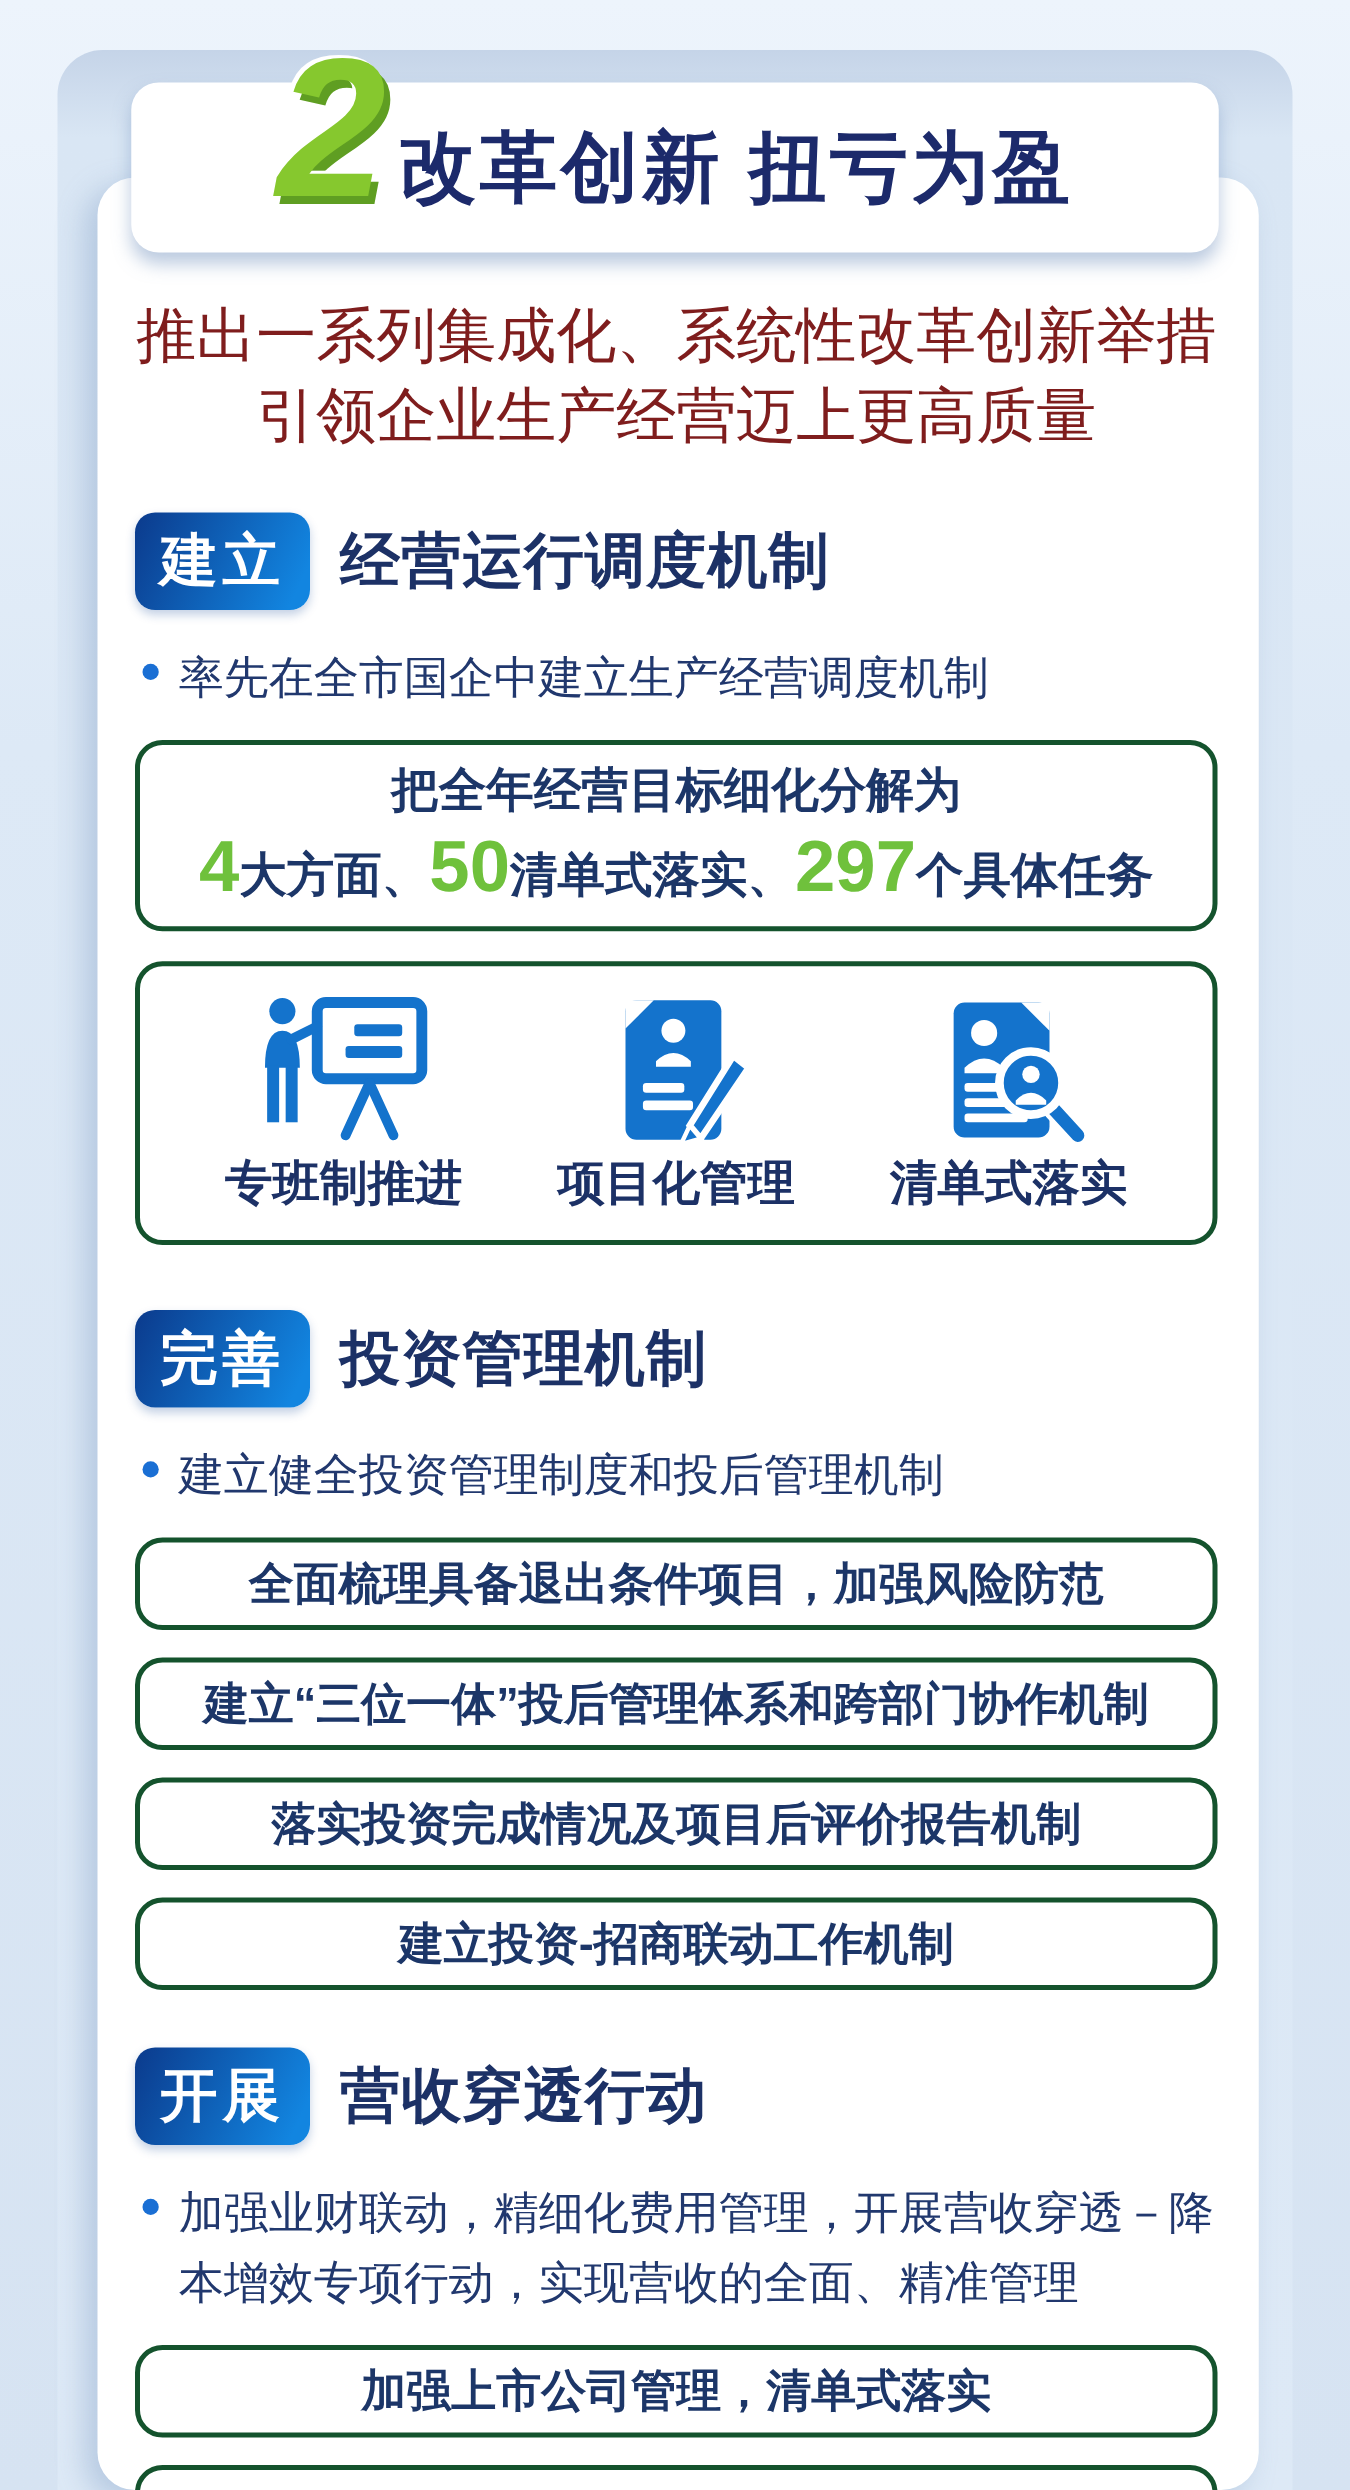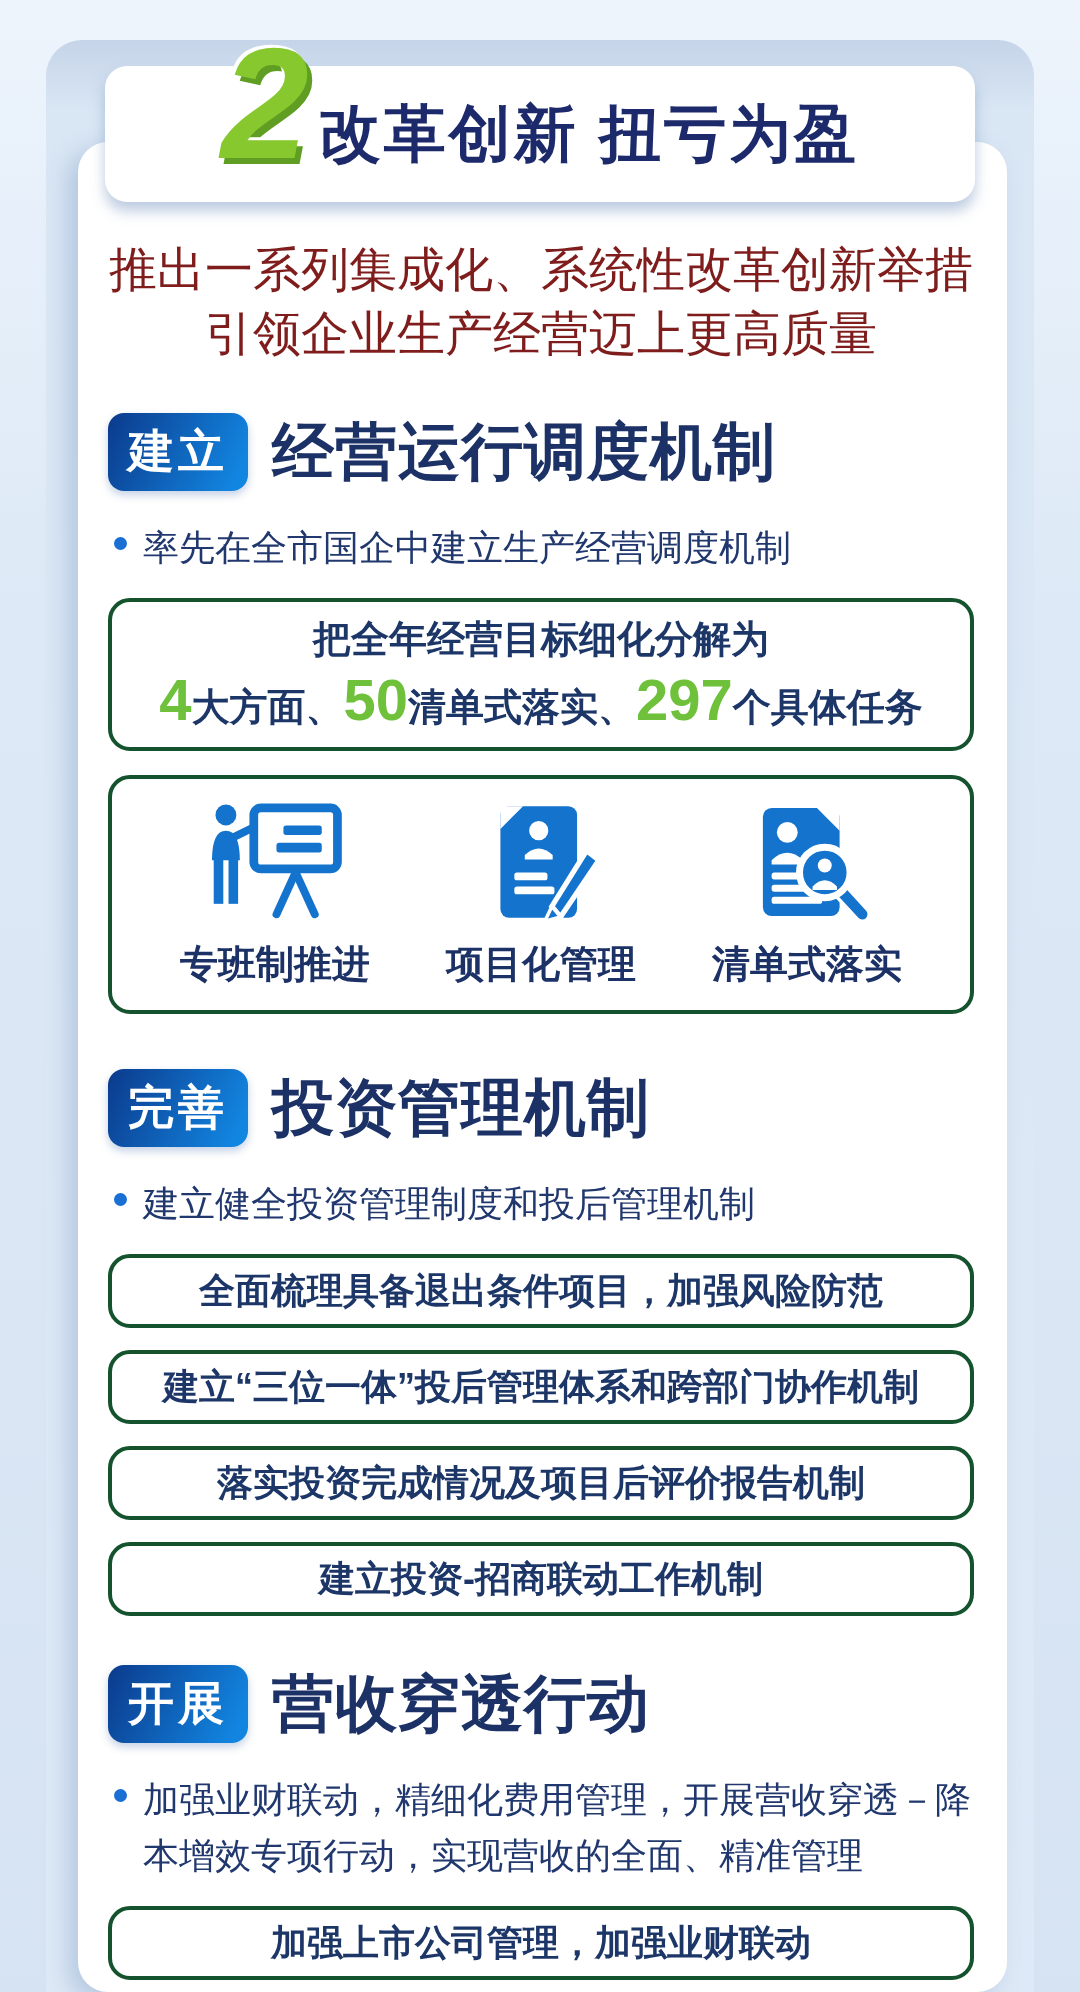--- a/index.html
+++ b/index.html
@@ -41,38 +41,38 @@
   .sec-head{display:flex;align-items:center;margin-top:44px;}
   .sec-head.later{margin-top:52px;}
   .sec-head.last{margin-top:46px;}
   .badge{
     width:140px;height:78px;border-radius:16px;flex:none;
     background:linear-gradient(115deg,#0b3a8c 0%,#1285e0 90%);
     color:#fff;font-size:46px;font-weight:700;letter-spacing:4px;
     display:flex;align-items:center;justify-content:center;
     box-shadow:0 4px 8px rgba(20,70,150,.25);
   }
-  .sec-title{font-size:62px;font-weight:700;color:#1c3166;margin-left:24px;letter-spacing:1px;}
+  .sec-title{font-size:48px;font-weight:700;color:#1c3166;margin-left:24px;letter-spacing:1px;}
   .bullet{display:flex;margin-top:26px;padding-left:6px;}
   .bullet .dot{width:13px;height:13px;border-radius:50%;background:#1a6fd4;flex:none;margin:17px 16px 0 0;}
   .bullet .btxt{font-size:36px;font-weight:500;color:#21386e;line-height:56px;}
   .gbox{
     border:4px solid #14532d;border-radius:22px;background:#fff;
     margin-top:22px;box-sizing:border-box;
   }
   .gbox.line{padding:10px 16px;text-align:center;font-size:36px;font-weight:600;color:#1c3668;line-height:46px;}
   .stats{margin-top:22px;padding:12px 16px 14px;text-align:center;}
   .stats .s-intro{font-size:38px;font-weight:600;color:#1c3668;line-height:50px;}
   .stats .s-line{margin-top:2px;}
   .stats .s-num{font-size:58px;font-weight:700;color:#6fc13c;}
   .stats .s-lab{font-size:38px;font-weight:600;color:#1c3668;}
   .features{margin-top:24px;padding:22px 30px 20px;display:flex;justify-content:space-around;}
   .feature{display:flex;flex-direction:column;align-items:center;}
   .feature svg{height:122px;width:auto;display:block;}
-  .f-label{margin-top:16px;font-size:38px;font-weight:700;color:#1c3166;}
+  .f-label{margin-top:4px;font-size:38px;font-weight:700;color:#1c3166;}
   .hl-box{margin-top:22px;padding:18px 26px 18px 20px;display:flex;align-items:center;}
   .hl-text{font-size:40px;font-weight:500;color:#21386e;line-height:60px;flex:1;}
 </style>
 </head>
 <body>
 
 <div class="panel"></div>
 
 <div class="main-card">
 
@@ -171,21 +171,21 @@
   <div class="sec-head last">
     <div class="badge">开展</div>
     <div class="sec-title">营收穿透行动</div>
   </div>
 
   <div class="bullet">
     <span class="dot"></span>
     <span class="btxt">加强业财联动，精细化费用管理，开展营收穿透－降本增效专项行动，实现营收的全面、精准管理</span>
   </div>
 
-  <div class="gbox line">加强上市公司管理，加强业财联动</div>
+  <div class="gbox line">加强上市公司管理，清单式落实</div>
 
   <div class="gbox hl-box">
     <div class="hl-text">加强境外企业管理，提升服务澳门、服务横琴、服务琴澳一体化的能级执行</div>
 
   </div>
 
 </div>
 
 <div class="title-card">
   <span class="big-num">2</span>

